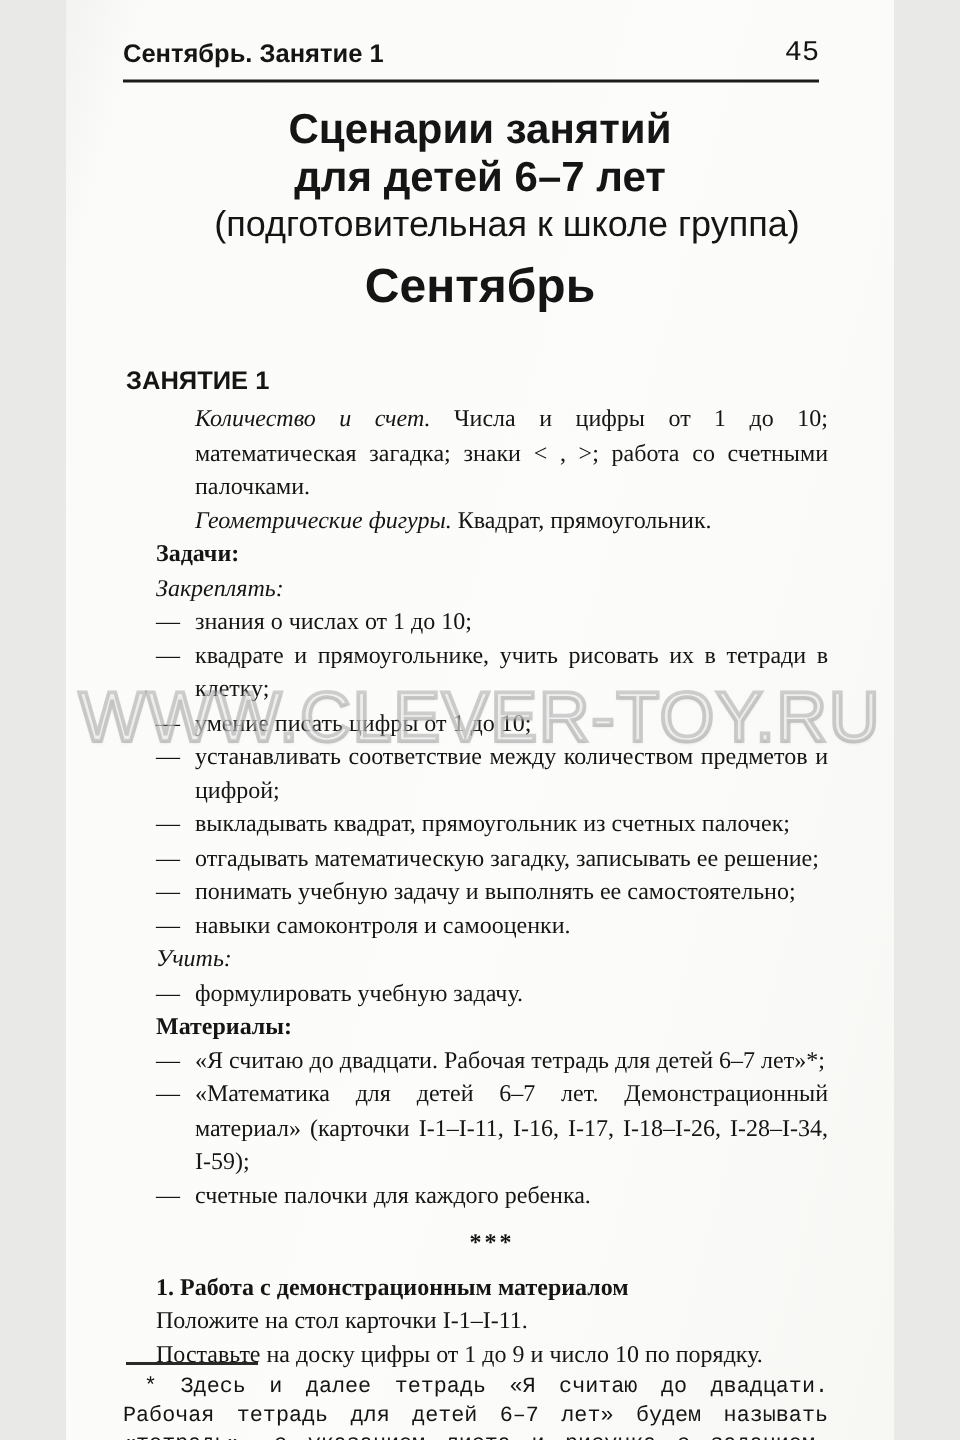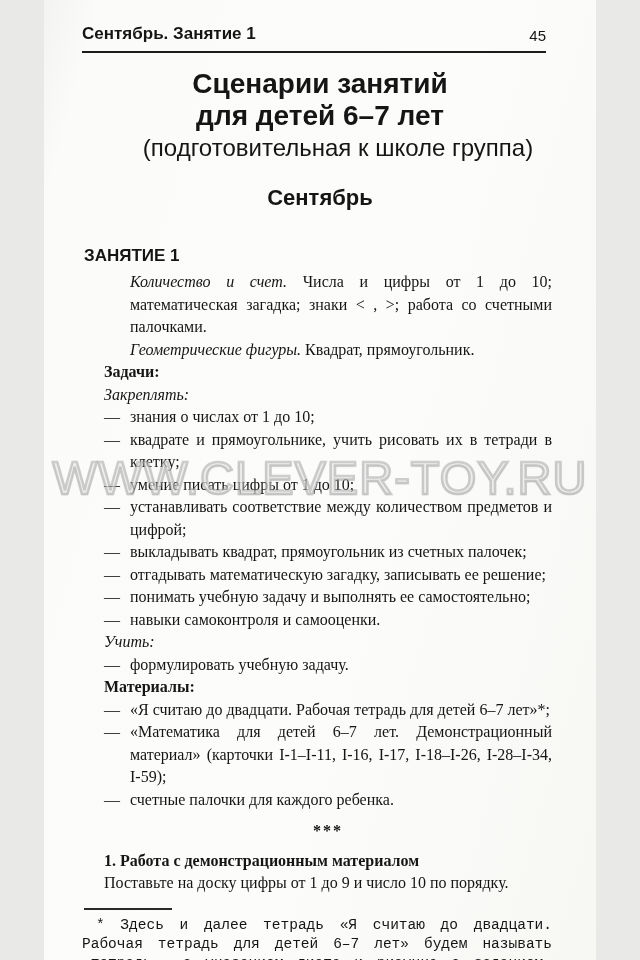--- a/index.html
+++ b/index.html
@@ -7,27 +7,27 @@
     position:relative;width:552px;height:960px;overflow:hidden;margin:0 auto;
     background:linear-gradient(105deg,#f3f3f1 0%,#fbfbf9 7%,#fcfcfb 55%,#f7f7f4 100%);
     color:#151515;
   }
   
   .running-header{
     display:flex;justify-content:space-between;align-items:flex-end;
     margin:24px 50px 0 38px;padding-bottom:7px;border-bottom:2px solid #1c1c1c;
   }
   .running-header .left{font-family:"Liberation Sans",sans-serif;font-weight:bold;font-size:17px;}
-  .running-header .right{font-family:Liberation Sans, sans-serif;font-size:15px;}
+  .running-header .right{font-family:Liberation Mono, monospace;font-size:19px;}
   
   .book-title{text-align:center;margin-top:15px;font-family:"Liberation Sans",sans-serif;}
   .book-title .t1,.book-title .t2{font-weight:bold;font-size:28px;line-height:32px;}
   .book-title .t3{font-size:24px;line-height:32px;padding-left:36px;}
   .month{ text-align:center;font-family:"Liberation Sans",sans-serif;font-weight:bold;
-    font-size:22px;margin-top:21px;}
+    font-size:32px;margin-top:6px;}
   .lesson-heading{margin:35px 0 5px 40px;font-family:"Liberation Sans",sans-serif;
     font-weight:bold;font-size:17px;}
   
   .body-col{margin:0 44px 0 60px;font-family:"Liberation Serif",serif;
     font-size:16px;line-height:22.5px;}
   .para{margin-left:26px;text-align:justify;}
   .ital{font-style:italic;}
   .bold{font-weight:bold;}
   .li{padding-left:26px;text-indent:-26px;text-align:justify;}
   .dash{display:inline-block;width:26px;text-indent:0;}
@@ -89,20 +89,21 @@
     <div class="li"><span class="dash">—</span><span>формулировать учебную задачу.</span></div>
 
     <div class="bold">Материалы:</div>
     <div class="li"><span class="dash">—</span><span>«Я считаю до двадцати. Рабочая тетрадь для детей 6–7 лет»*;</span></div>
     <div class="li"><span class="dash">—</span><span>«Математика для детей 6–7 лет. Демонстрационный материал» (карточки I-1–I-11, I-16, I-17, I-18–I-26, I-28–I-34, I-59);</span></div>
     <div class="li"><span class="dash">—</span><span>счетные палочки для каждого ребенка.</span></div>
 
     <div class="separator">***</div>
 
     <div class="bold">1. Работа с демонстрационным материалом</div>
+    <div>Положите на стол карточки I-1–I-11.</div>
     <div>Поставьте на доску цифры от 1 до 9 и число 10 по порядку.</div>
 
   </div>
 
   <div class="footnote">
     <div class="footnote-rule"></div>
     <p>*  Здесь и далее тетрадь «Я считаю до двадцати. Рабочая тетрадь для детей 6–7 лет» будем называть «тетрадь», с указанием листа и рисунка с заданием. Например: тетрадь: лист 1, задание 1.</p>
   </div>
 
   <div class="watermark">WWW.CLEVER-TOY.RU</div>

